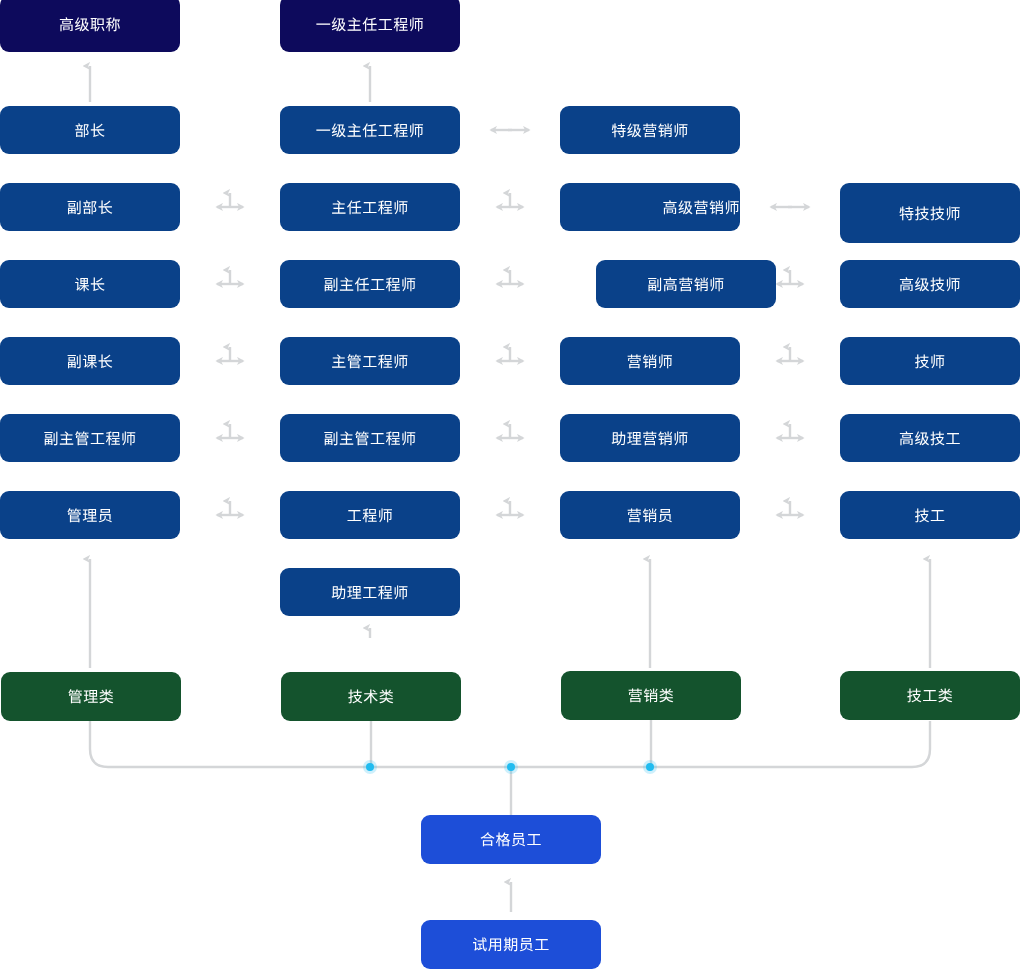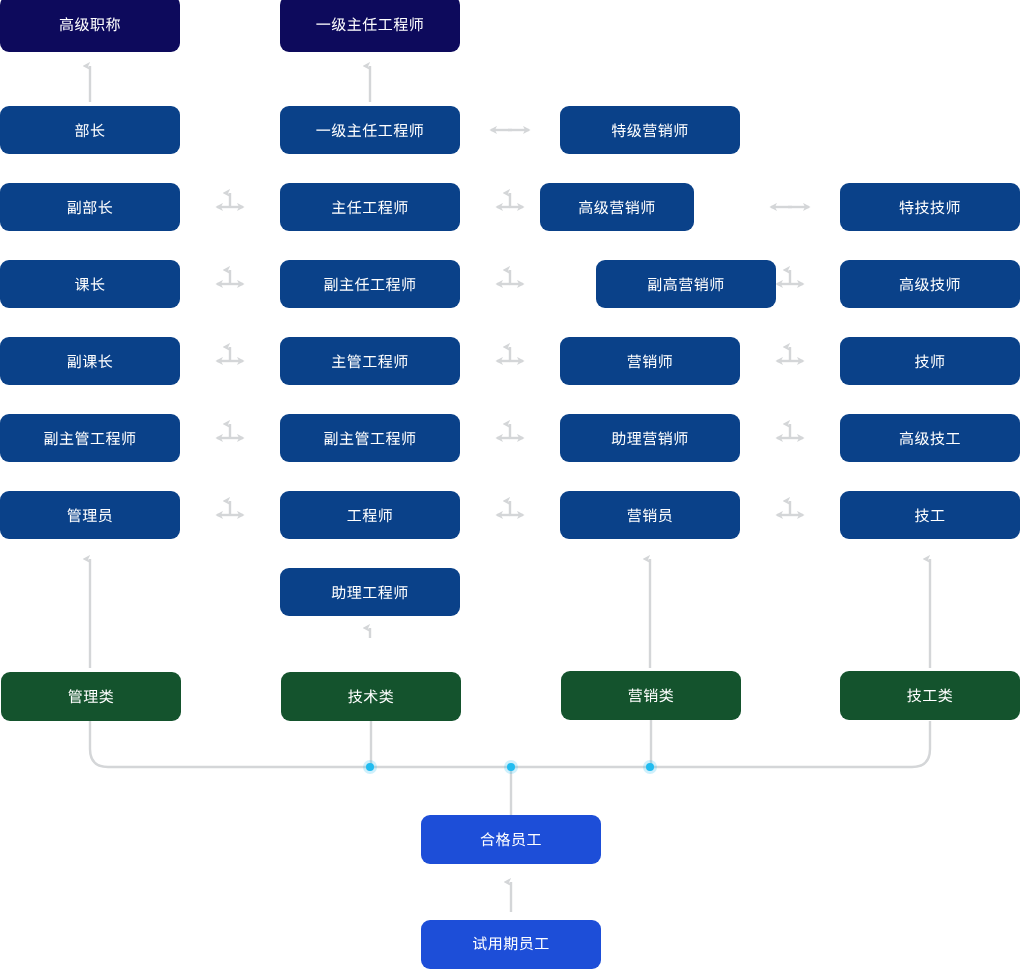--- a/index.html
+++ b/index.html
@@ -216,36 +216,36 @@
       </div>
       <div class="node lvl-rank" style="left: 280px; top: 491px; width: 180px; height: 48px;">
         <span>工程师</span>
       </div>
       <div class="node lvl-rank" style="left: 280px; top: 568px; width: 180px; height: 48px;">
         <span>助理工程师</span>
       </div>
       <div class="node lvl-rank" style="left: 560px; top: 106px; width: 180px; height: 48px;">
         <span>特级营销师</span>
       </div>
-      <div class="node lvl-rank" style="left: 540px; top: 183px; width: 154px; height: 48px;">
+      <div class="node lvl-rank" style="left: 560px; top: 183px; width: 180px; height: 48px; justify-content: flex-end;">
         <span>高级营销师</span>
       </div>
       <div class="node lvl-rank" style="left: 560px; top: 260px; width: 180px; height: 48px; margin-left: 36px;">
         <span>副高营销师</span>
       </div>
       <div class="node lvl-rank" style="left: 560px; top: 337px; width: 180px; height: 48px;">
         <span>营销师</span>
       </div>
       <div class="node lvl-rank" style="left: 560px; top: 414px; width: 180px; height: 48px;">
         <span>助理营销师</span>
       </div>
       <div class="node lvl-rank" style="left: 560px; top: 491px; width: 180px; height: 48px;">
         <span>营销员</span>
       </div>
-      <div class="node lvl-rank" style="left: 840px; top: 183px; width: 180px; height: 48px; text-align: center;">
+      <div class="node lvl-rank" style="left: 840px; top: 183px; width: 180px; height: 60px; text-align: center;">
         <span>特技技师</span>
       </div>
       <div class="node lvl-rank" style="left: 840px; top: 260px; width: 180px; height: 48px;">
         <span>高级技师</span>
       </div>
       <div class="node lvl-rank" style="left: 840px; top: 337px; width: 180px; height: 48px;">
         <span>技师</span>
       </div>
       <div class="node lvl-rank" style="left: 840px; top: 414px; width: 180px; height: 48px;">
         <span>高级技工</span>
@@ -265,18 +265,18 @@
         <span>营销类</span>
       </div>
       <div class="node lvl-family" style="left: 840px; top: 671px; width: 180px; height: 49px;">
         <span>技工类</span>
       </div>
     </div>
   <div id="nodes-entry">
       <div class="node lvl-entry" style="left: 421px; top: 815px; width: 180px; height: 49px;">
         <span>合格员工</span>
       </div>
-      <div class="node lvl-entry" style="left: 421px; top: 920px; width: 180px; height: 49px; font-family: Liberation Serif, serif;">
+      <div class="node lvl-entry" style="left: 421px; top: 920px; width: 180px; height: 49px;">
         <span>试用期员工</span>
       </div>
     </div>
 
 </div>
 
 </body></html>

